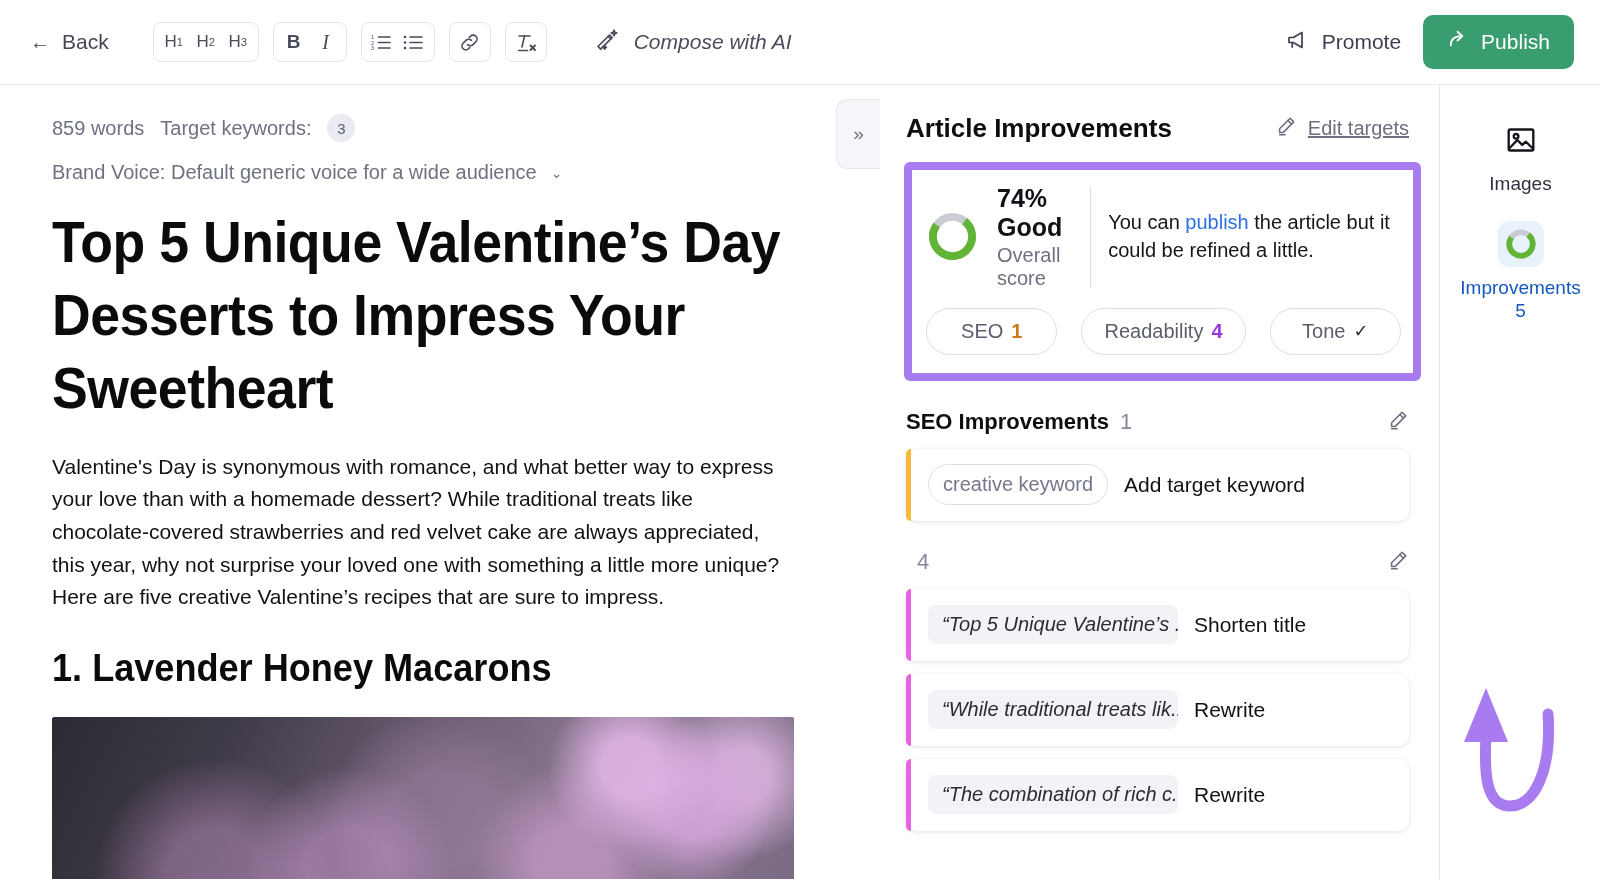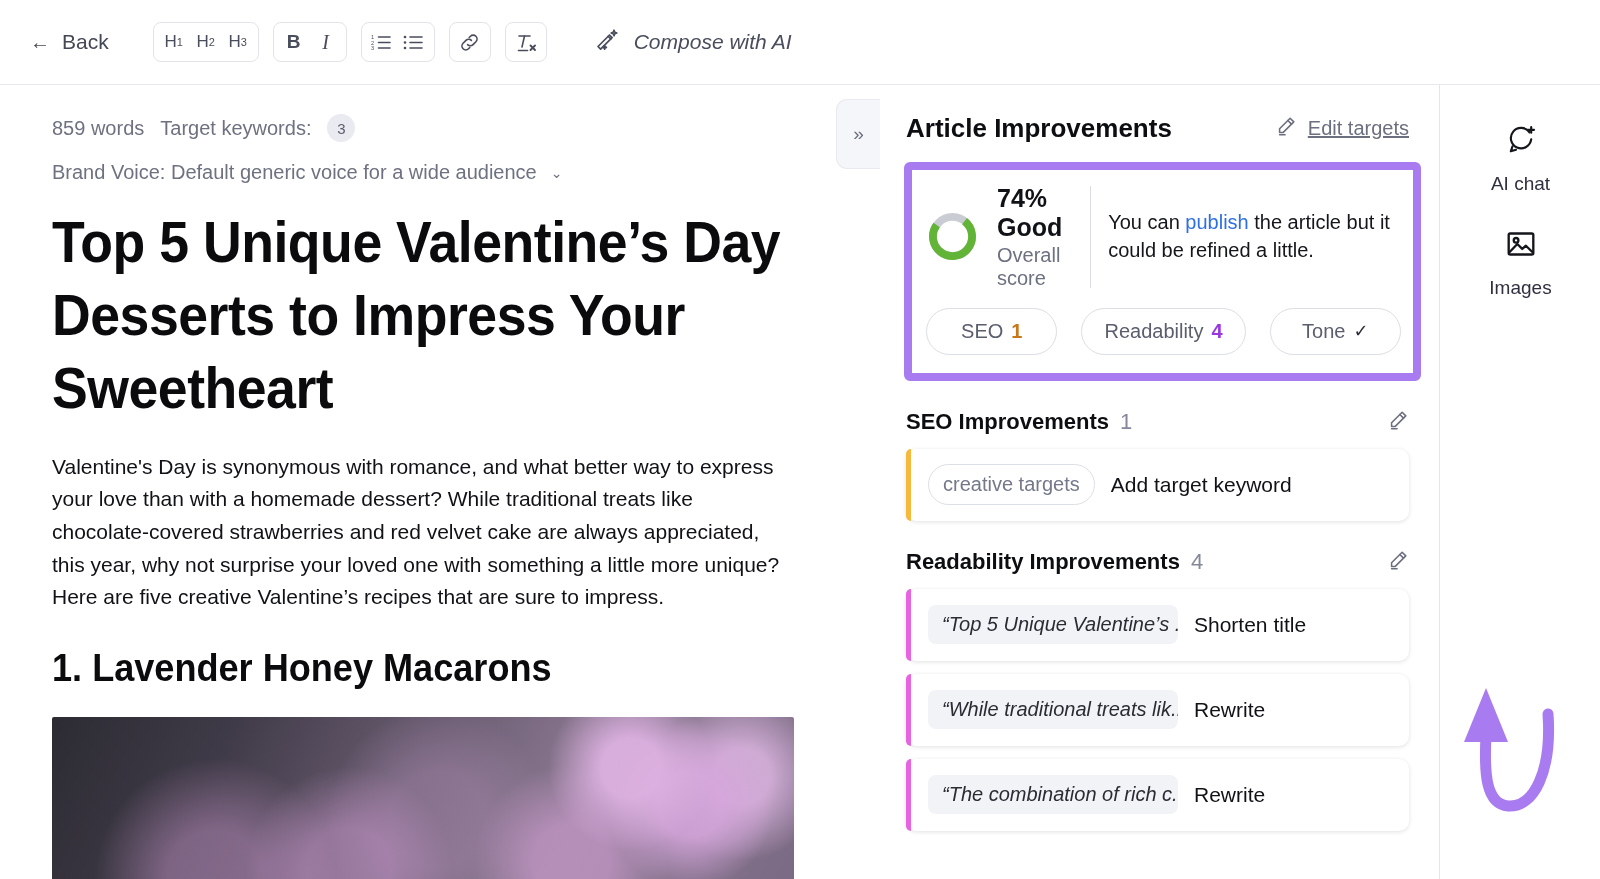--- a/index.html
+++ b/index.html
@@ -270,20 +270,40 @@
         <svg width="25" height="25" viewBox="0 0 25 25" fill="none" stroke="#4a4d5c" stroke-width="1.7" stroke-linecap="round" stroke-linejoin="round">
           <path d="M3 19.5 14.5 8l2.6 2.6L5.6 22.1z"></path>
           <path d="M13.2 9.3l2.6 2.6"></path>
           <path d="M19 3.2l.8 2 2 .8-2 .8-.8 2-.8-2-2-.8 2-.8z"></path>
           <path d="M9.6 18.6l.5 1.3 1.3.5-1.3.5-.5 1.3-.5-1.3-1.3-.5 1.3-.5z"></path>
         </svg>
       </span>
       <span>Compose with AI</span>
     </div>
 
+    <div class="tb-right">
+      <div class="promote">
+        <span>
+          <svg width="24" height="24" viewBox="0 0 24 24" fill="none" stroke="#3d4050" stroke-width="1.7" stroke-linejoin="round" stroke-linecap="round">
+            <path d="M4 9.5h4.2L17 4.5v15l-8.8-5H4z"></path>
+            <path d="M7.2 14.5v4.6"></path>
+          </svg>
+        </span>
+        <span>Promote</span>
+      </div>
+      <button class="publish">
+        <span>
+          <svg width="23" height="23" viewBox="0 0 24 24" fill="none" stroke="#ffffff" stroke-width="2" stroke-linecap="round" stroke-linejoin="round">
+            <path d="M4 18c0-6 4-9.5 11-9.5"></path>
+            <path d="M11 4l5 4.5-5 4.5"></path>
+          </svg>
+        </span>
+        <span>Publish</span>
+      </button>
+    </div>
   </div>
 
   <div class="editor">
     <div class="meta-row">
       <span class="meta-text">859 words</span>
       <span class="meta-text">Target keywords:</span>
       <span class="kw-badge">3</span>
     </div>
 
     <div class="brand-voice">
@@ -354,26 +374,25 @@
       <span class="sec-count">1</span>
       <span class="sec-edit">
         <svg width="22" height="22" viewBox="0 0 24 24" fill="none" stroke="#6b6f7e" stroke-width="1.7" stroke-linecap="round" stroke-linejoin="round">
           <path d="M16.5 3.5l4 4L9 19H5v-4z"></path>
             <path d="M14 6l4 4"></path>
             <path d="M5 21.5h6"></path>
         </svg>
       </span>
     </div>
     <div class="card seo">
-      <span class="snippet kw">creative targets</span>
+      <span class="snippet kw">creative keyword</span>
       <span class="card-action">Add target keyword</span>
     </div>
 
     <div class="sec-head">
-      <span class="sec-title">Readability Improvements</span>
       <span class="sec-count">4</span>
       <span class="sec-edit">
         <svg width="22" height="22" viewBox="0 0 24 24" fill="none" stroke="#6b6f7e" stroke-width="1.7" stroke-linecap="round" stroke-linejoin="round">
           <path d="M16.5 3.5l4 4L9 19H5v-4z"></path>
             <path d="M14 6l4 4"></path>
             <path d="M5 21.5h6"></path>
         </svg>
       </span>
     </div>
     <div class="card read">
@@ -385,43 +404,42 @@
       <span class="card-action">Rewrite</span>
     </div>
     <div class="card read">
       <span class="snippet ital">“The combination of rich c...</span>
       <span class="card-action">Rewrite</span>
     </div>
   </div>
 
   <div class="rail">
 
-    <div class="rail-item">
-      <span class="rail-icon">
-        <svg width="34" height="34" viewBox="0 0 30 30" fill="none" stroke="#15161b" stroke-width="1.9" stroke-linecap="round" stroke-linejoin="round">
-          <path d="M22.5 8.2A9 9 0 1 0 24 14.5"></path>
-          <path d="M7.5 20.5 6 25l4.6-1.4"></path>
-          <path d="M24 3.5v5M21.5 6h5"></path>
-        </svg>
-      </span>
-      <span class="rail-label">AI chat</span>
-    </div>
 
     <div class="rail-item">
       <span class="rail-icon">
         <svg width="32" height="32" viewBox="0 0 26 26" fill="none" stroke="#15161b" stroke-width="1.9" stroke-linejoin="round" stroke-linecap="round">
           <rect x="3" y="4.5" width="20" height="17" rx="1.2"></rect>
           <circle cx="9" cy="10" r="1.9"></circle>
           <path d="M3.8 19.5 10 13l4 4 3-2.6 5.2 5.1"></path>
         </svg>
       </span>
       <span class="rail-label">Images</span>
     </div>
 
 
+    <div class="rail-item active">
+      <span class="rail-icon">
+        <svg viewBox="0 0 42 42" width="34" height="34">
+          <circle cx="21" cy="21" r="14.5" fill="none" stroke="#c9ccd2" stroke-width="7"></circle>
+          <circle cx="21" cy="21" r="14.5" fill="none" stroke="#62b437" stroke-width="7" stroke-dasharray="67 91.1" transform="rotate(-52 21 21)"></circle>
+        </svg>
+      </span>
+      <span class="rail-label">Improvements 5</span>
+    </div>
   </div>
 
   <svg class="arrow-anno" viewBox="0 0 110 250">
     <path d="M92 118 C 96 175, 78 212, 52 210 C 30 208, 28 178, 30 140" fill="none" stroke="#a97bf0" stroke-width="11" stroke-linecap="round"></path>
     <path d="M30 92 L 52 146 L 8 146 Z" fill="#a97bf0"></path>
   </svg>
 
 </div>
 
 </body></html>

